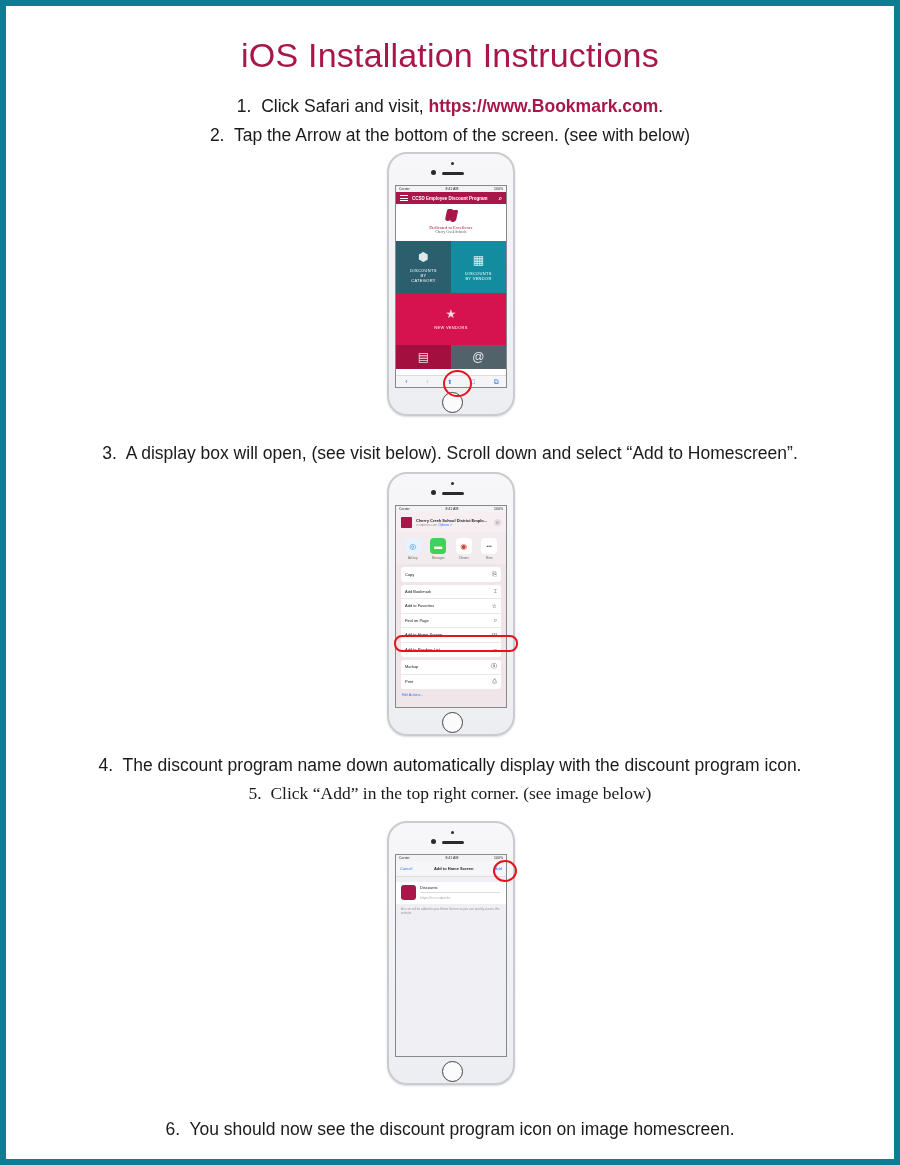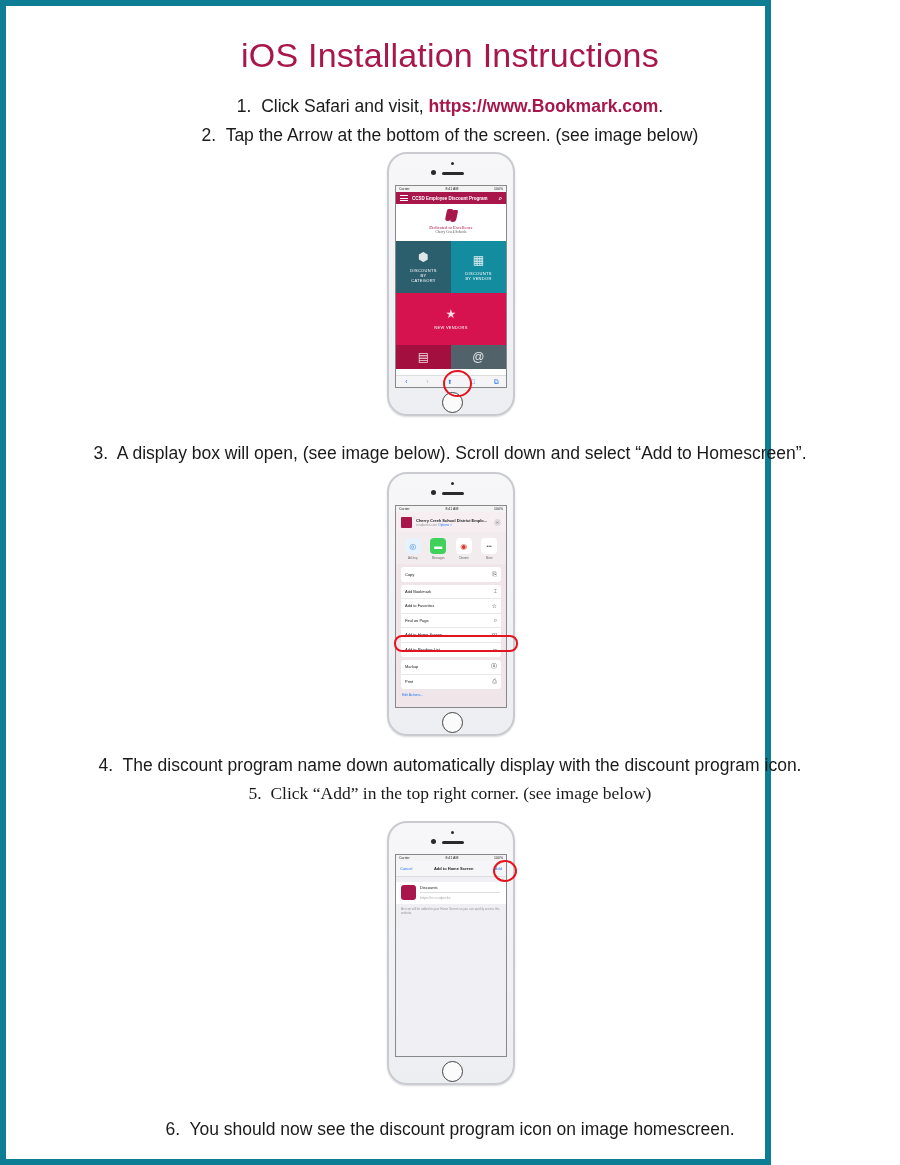--- a/index.html
+++ b/index.html
@@ -1,19 +1,19 @@
 <!DOCTYPE html>
 <html><head>
 <meta charset="utf-8">
 <style>
   * { box-sizing: border-box; margin: 0; padding: 0; }
   html, body { width: 900px; height: 1165px; background: #ffffff; overflow: hidden; }
   body { font-family: "Liberation Sans", "DejaVu Sans", sans-serif; color: #1a1a1a; }
   .frame {
-    position: absolute; left: 0; top: 0; width: 771px; height: 1165px;
+    position: absolute; left: 0; top: 0; width: 900px; height: 1165px;
     border: 6px solid #0c7d92; background: #fff;
   }
   .title {
     position: absolute; left: 0; top: 30px; width: 888px; text-align: center;
     font-size: 34px; font-weight: normal; color: #a8164a; letter-spacing: 0.2px;
   }
   .step {
     position: absolute; left: 0; width: 888px; text-align: center;
     font-size: 17.5px; color: #1a1a1a; white-space: nowrap;
   }
@@ -109,21 +109,21 @@
 
   <h1 class="title">iOS Installation Instructions</h1>
 
   <p class="step" style="top:90px;">
     <span>1.</span>&nbsp;
     <span>Click Safari and visit, </span><a class="link">https://www.Bookmark.com</a><span>.</span>
   </p>
 
   <p class="step" style="top:119px;">
     <span>2.</span>&nbsp;
-    <span>Tap the Arrow at the bottom of the screen. (see image below)</span>
+    <span>Tap the Arrow at the bottom of the screen. (see with below)</span>
   </p>
 
   <div class="phone" style="left:381px; top:146px; height:264px;">
     <div class="dot"></div>
     <div class="cam"></div>
     <div class="speaker"></div>
     <div class="screen" style="top:31px; height:203px;">
       <div class="statusbar">
         <span>Carrier</span>
         <span>8:41 AM</span>
@@ -169,21 +169,21 @@
         <span>□</span>
         <span>⧉</span>
       </div>
     </div>
     <div class="home" style="top:238px;"></div>
     <div class="red-circle" style="left:54px; top:216px; width:29px; height:27px;"></div>
   </div>
 
   <p class="step" style="top:437px;">
     <span>3.</span>&nbsp;
-    <span>A display box will open, (see image below).  Scroll down and select “Add to Homescreen”.</span>
+    <span>A display box will open, (see visit below).  Scroll down and select “Add to Homescreen”.</span>
   </p>
 
   <div class="phone" style="left:381px; top:466px; height:264px;">
     <div class="dot"></div>
     <div class="cam"></div>
     <div class="speaker"></div>
     <div class="screen share-bg" style="top:31px; height:203px;">
       <div class="statusbar">
         <span>Carrier</span>
         <span>8:41 AM</span>

